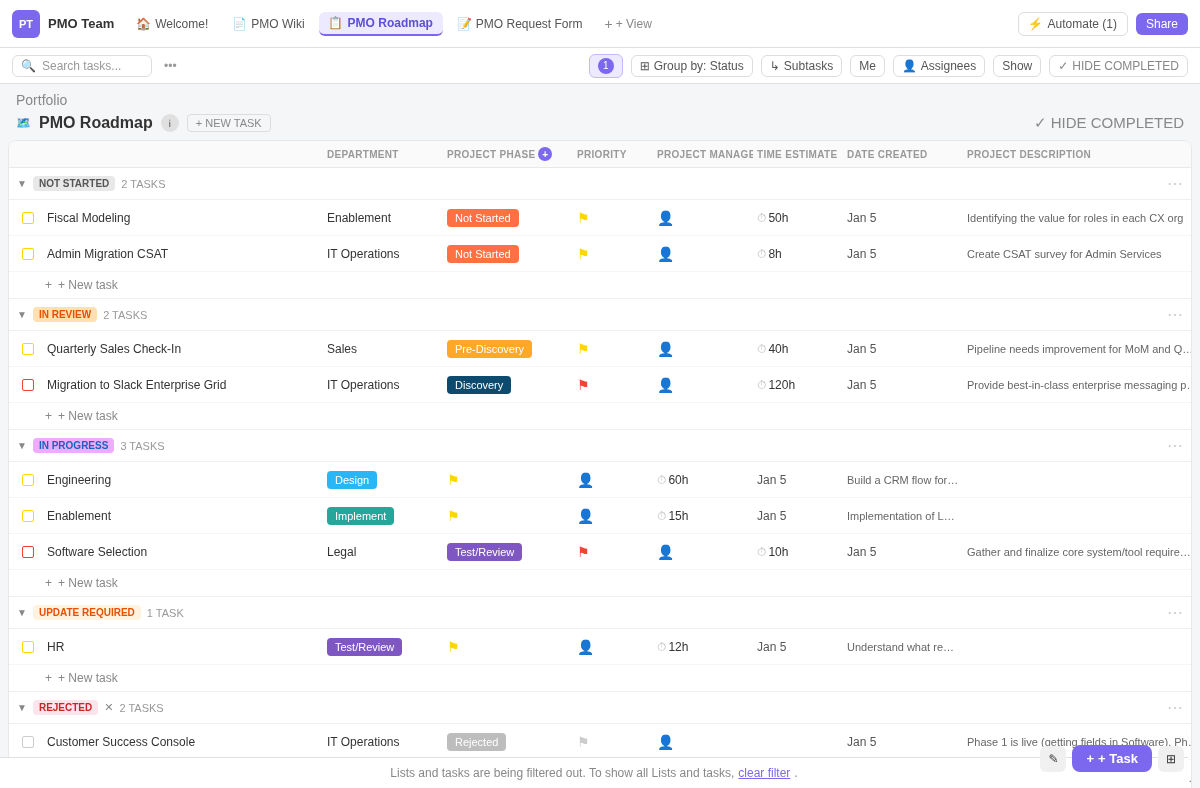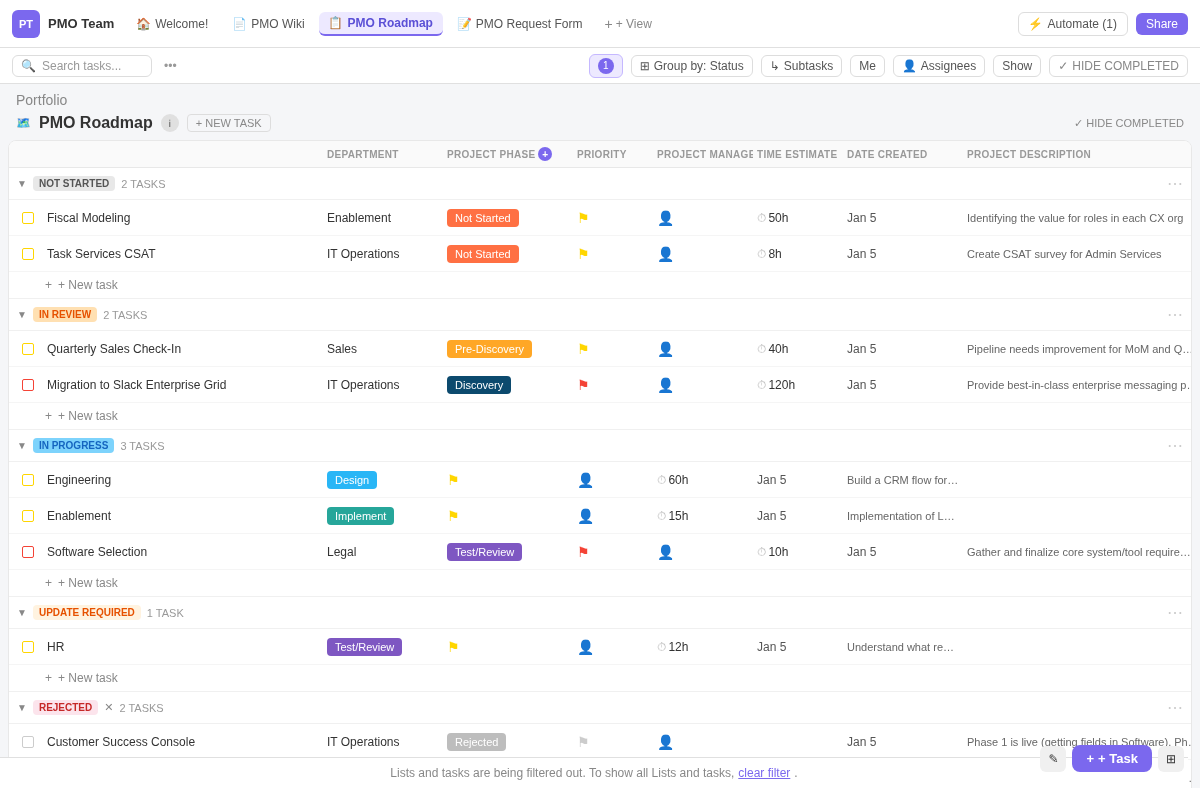--- a/index.html
+++ b/index.html
@@ -27,32 +27,32 @@
     .toolbar-filter.active { background: #ede9ff; color: #5b50d6; border-color: #c5b8ff; }
     .filter-badge { background: #7b68ee; color: #fff; border-radius: 50%; width: 16px; height: 16px; display: flex; align-items: center; justify-content: center; font-size: 10px; }
 
     
     .main { padding: 0; overflow-y: auto; height: calc(788px - 76px); }
     .portfolio-label { font-size: 14px; color: #888; padding: 8px 16px 2px; }
     .roadmap-header { display: flex; align-items: center; gap: 8px; padding: 4px 16px 8px; }
     .roadmap-title { font-size: 16px; font-weight: 700; }
     .roadmap-badge { background: #e0e0e0; color: #555; border-radius: 50%; width: 18px; height: 18px; display: flex; align-items: center; justify-content: center; font-size: 10px; }
     .new-task-btn { font-size: 11px; color: #888; padding: 2px 8px; border: 1px solid #ddd; border-radius: 4px; cursor: pointer; }
-    .hide-completed-btn { margin-left: auto; font-size: 11px; color: #888; cursor: pointer; }
+    .hide-completed-btn { margin-left: auto; font-size: 15px; color: #888; cursor: pointer; }
 
     
     .table-container { background: #fff; margin: 0 8px 8px; border-radius: 8px; border: 1px solid #e8e8e8; overflow: hidden; }
 
     
     .section-header { display: flex; align-items: center; padding: 6px 8px; gap: 6px; cursor: pointer; border-bottom: 1px solid #f0f0f0; }
     .section-chevron { font-size: 10px; color: #888; }
     .section-badge { font-size: 10px; font-weight: 700; padding: 2px 6px; border-radius: 4px; }
     .badge-not-started { background: #e8e8e8; color: #555; }
     .badge-in-review { background: #ffe0b2; color: #e65100; }
-    .badge-in-progress { background: #7dd3fc; color: #1565c0; }
+    .badge-in-progress { background: #f0abfc; color: #1565c0; }
     .badge-update-required { background: #fff3e0; color: #e65100; }
     .badge-rejected { background: #fce4ec; color: #c62828; }
     .section-count { font-size: 11px; color: #999; }
 
     
     .col-header-row { display: grid; grid-template-columns: 30px 280px 120px 130px 80px 100px 90px 120px 240px 200px 90px 30px; align-items: center; padding: 4px 4px; border-bottom: 1px solid #e8e8e8; background: #fafafa; }
     .col-header { font-size: 10px; font-weight: 600; color: #999; text-transform: uppercase; letter-spacing: 0.3px; padding: 2px 4px; white-space: nowrap; overflow: hidden; }
 
     
     .data-row { display: grid; grid-template-columns: 30px 280px 120px 130px 80px 100px 90px 120px 240px 200px 90px 30px; align-items: center; padding: 4px 4px; border-bottom: 1px solid #f5f5f5; min-height: 36px; }
@@ -226,21 +226,21 @@
         <div class="cell"><span class="pm-icon">👤</span></div>
         <div class="cell"><span class="time-icon">⏱</span><span>50h</span></div>
         <div class="cell date-val">Jan 5</div>
         <div class="cell desc-text">Identifying the value for roles in each CX org</div>
 
       </div>
       <div class="data-row">
         <div class="cell cell-checkbox">
             <div class="checkbox yellow"></div>
           </div>
-        <div class="cell task-name">Task Services CSAT</div>
+        <div class="cell task-name">Admin Migration CSAT</div>
         <div class="cell">IT Operations</div>
         <div class="cell"><span class="phase-pill phase-not-started">Not Started</span></div>
         <div class="cell"><span class="priority-icon priority-yellow">⚑</span></div>
         <div class="cell"><span class="pm-icon">👤</span></div>
         <div class="cell"><span class="time-icon">⏱</span><span>8h</span></div>
         <div class="cell date-val">Jan 5</div>
         <div class="cell desc-text">Create CSAT survey for Admin Services</div>
 
       </div>
       <div class="add-task-row">

